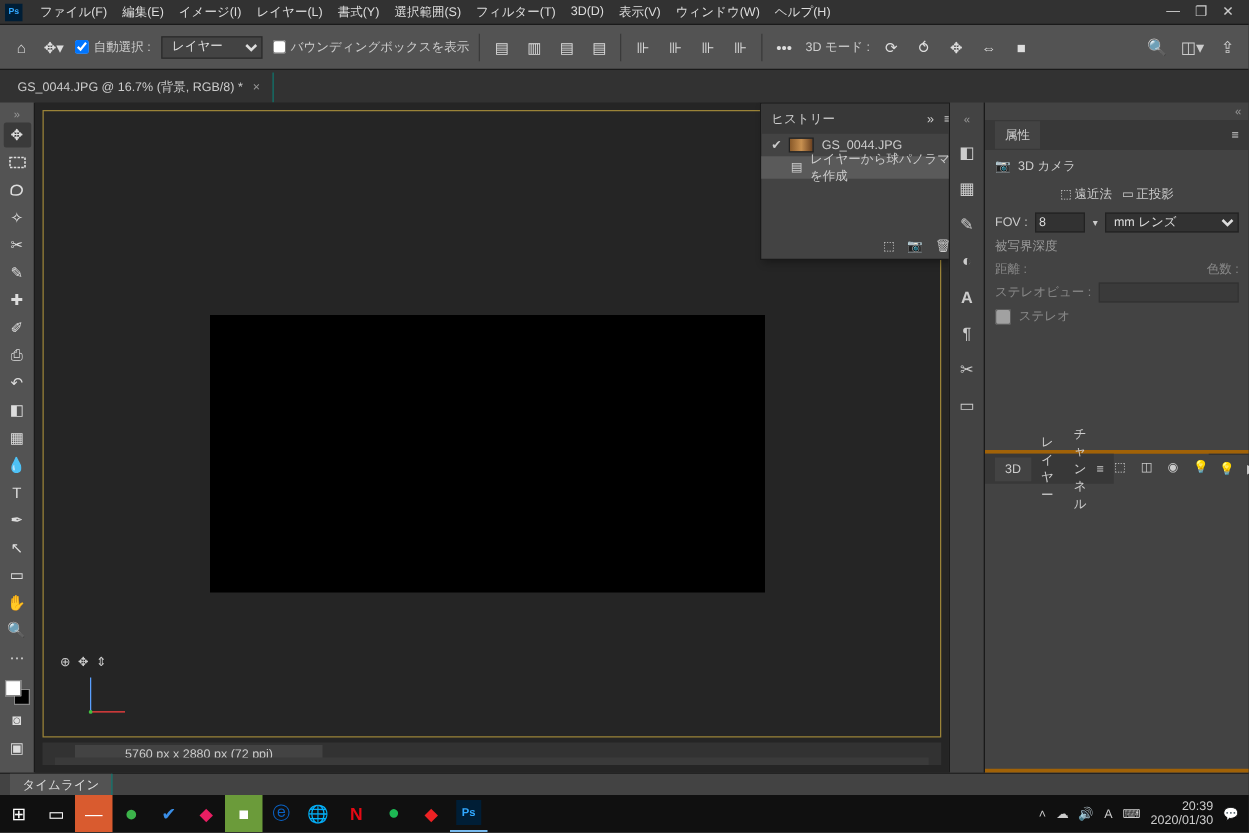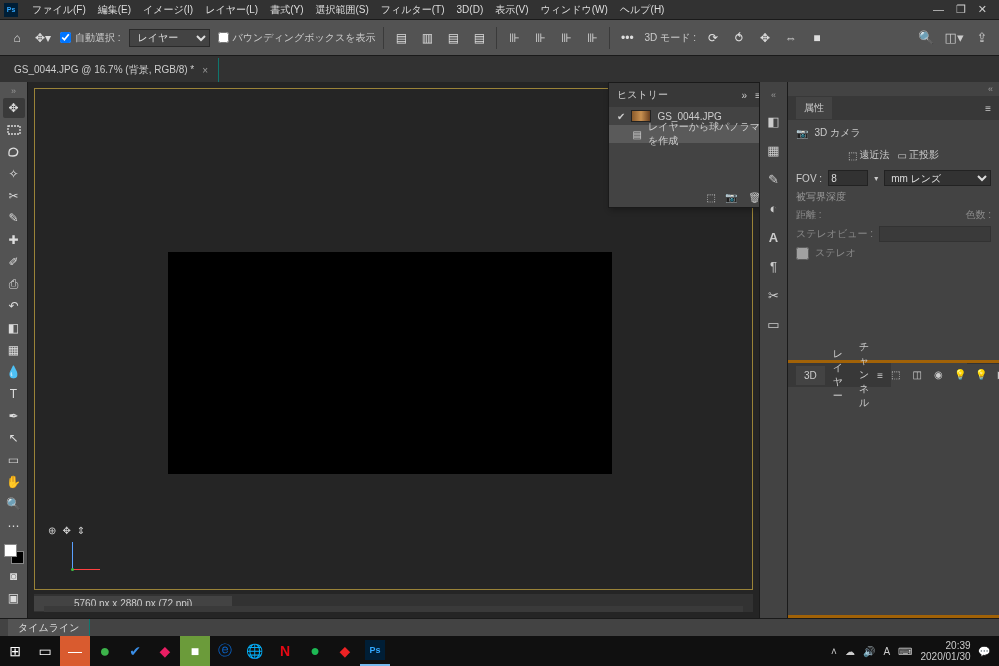--- a/index.html
+++ b/index.html
@@ -30,21 +30,21 @@
 .swatch .bg{position:absolute;width:13px;height:13px;background:#000;border:1px solid #888;bottom:0;right:0}
 .canvas-area{flex:1;background:#252525;position:relative;overflow:hidden}
 .doc{position:absolute;left:6px;top:6px;right:6px;bottom:28px;border:1px solid #9a8338}
 .blackrect{position:absolute;left:140px;top:170px;width:444px;height:222px;background:#000}
 .axis{position:absolute;left:30px;bottom:48px}
 .axis-y{position:absolute;width:1px;height:28px;background:#5aa0ff;bottom:0;left:14px}
 .axis-x{position:absolute;height:1px;width:28px;background:#ff4040;bottom:0;left:14px}
 .axis-g{position:absolute;width:3px;height:3px;background:#40c040;bottom:-1px;left:13px;border-radius:50%}
 .axis-icons{position:absolute;left:20px;bottom:82px;display:flex;gap:6px;color:#bbb;font-size:12px}
 .canvas-status{position:absolute;left:6px;bottom:6px;height:18px;right:6px;background:#323232;display:flex;align-items:center}
-.canvas-status .val{background:#434343;padding:2px 40px;font-size:10px;}
+.canvas-status .val{background:#434343;padding:2px 40px;font-size:10px;margin-left:26px}
 .scroll-h{position:absolute;bottom:0;left:10px;right:10px;height:6px;background:#3a3a3a}
 .dockstrip{width:28px;background:#434343;border-left:1px solid #1a1a1a;display:flex;flex-direction:column;align-items:center;padding-top:8px;gap:14px}
 .dockstrip .ditem{font-size:13px;color:#ccc;cursor:pointer}
 .right{width:212px;background:#434343;border-left:1px solid #1a1a1a;display:flex;flex-direction:column}
 .panel{border-bottom:3px solid #a16207}
 .phead{height:24px;background:#383838;display:flex;align-items:center;padding:0 8px;font-size:10px}
 .phead .t{padding:4px 8px;cursor:pointer}
 .phead .t.active{background:#434343}
 .pbody{padding:6px 8px;display:flex;flex-direction:column;gap:4px}
 .prow{display:flex;align-items:center;gap:6px;font-size:10px;color:#999}

